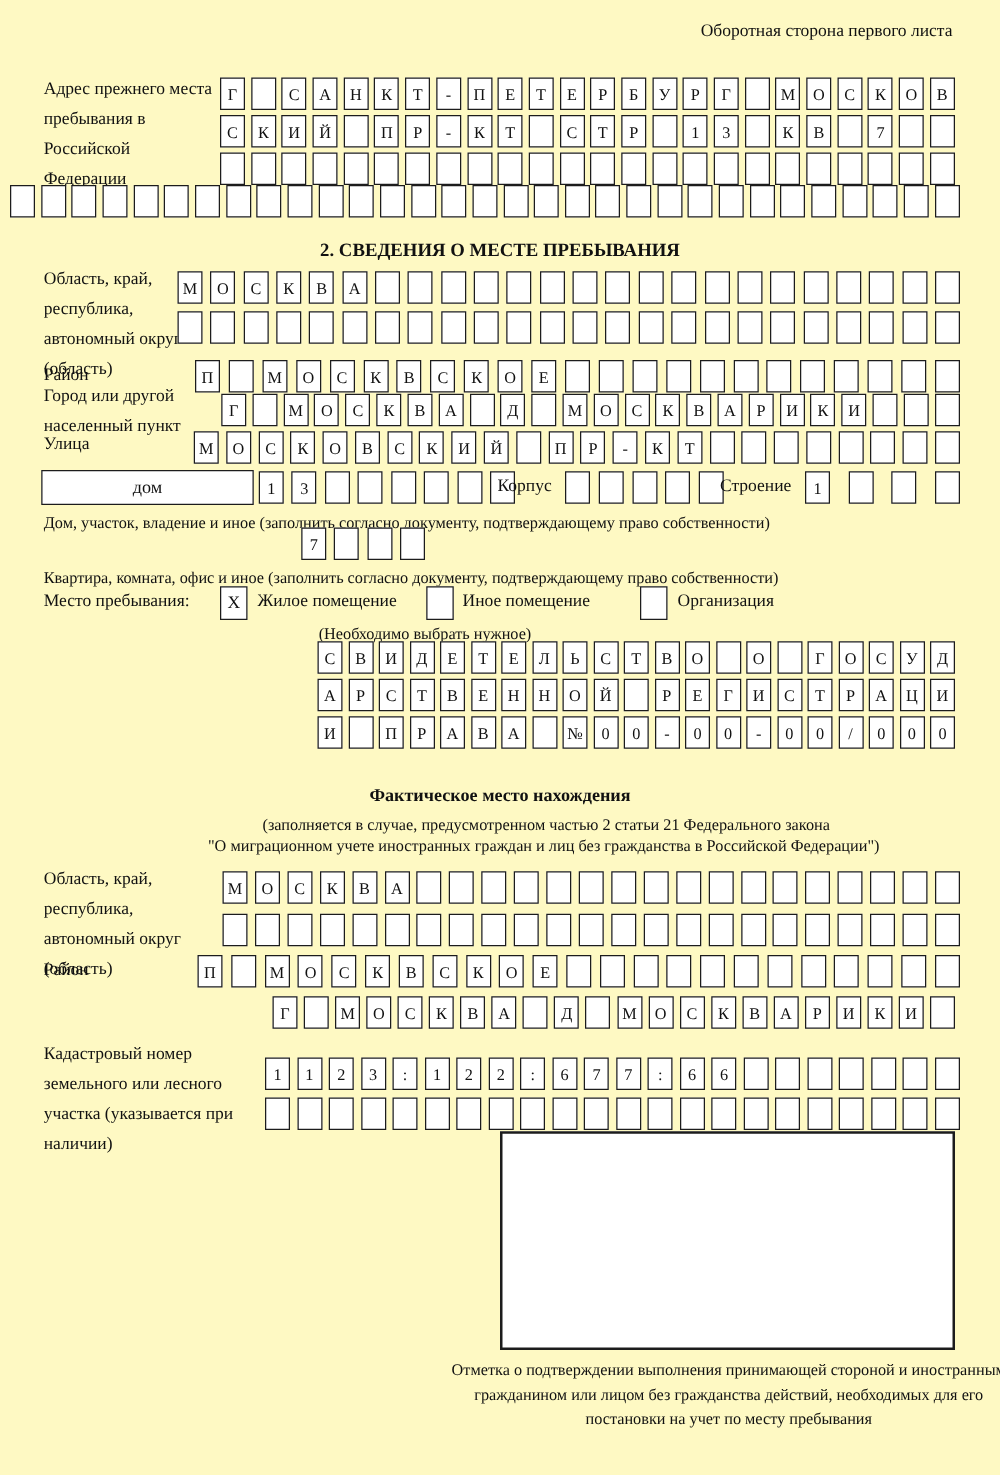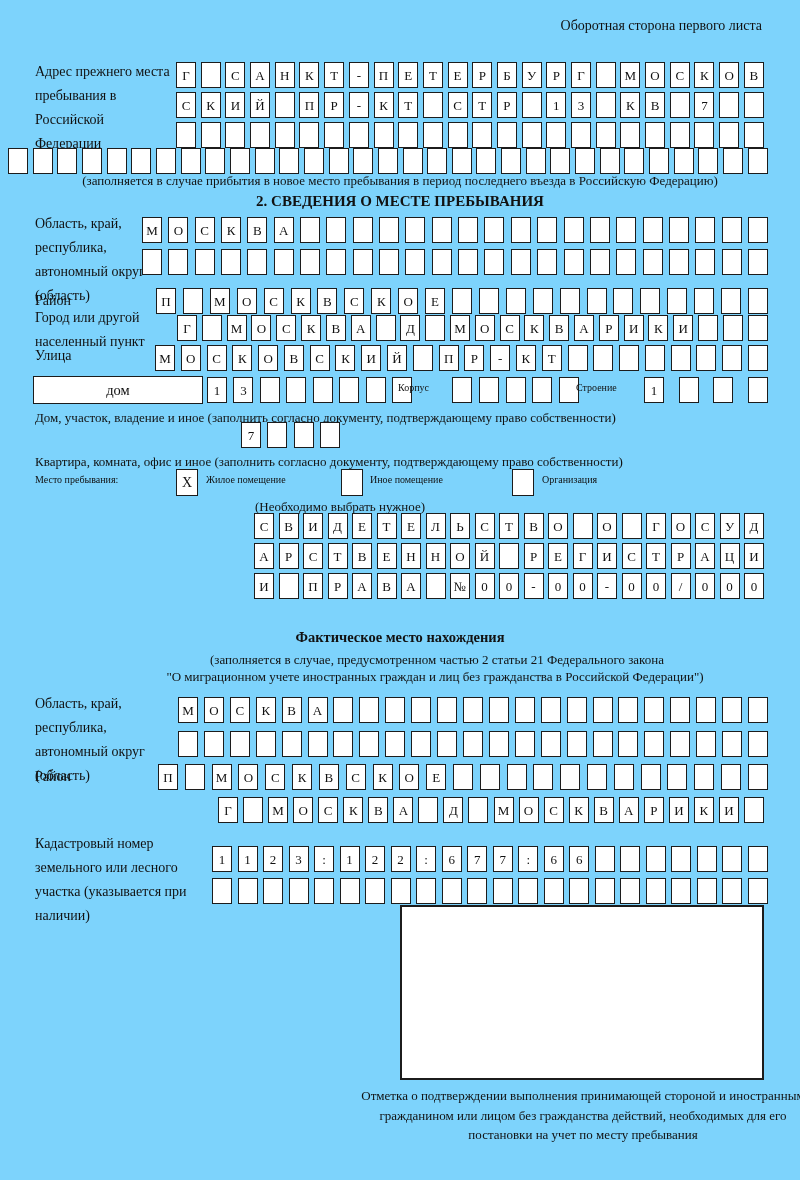--- a/index.html
+++ b/index.html
@@ -1,29 +1,29 @@
 <!DOCTYPE html>
 <html><head>
 <meta charset="utf-8">
 <style>
   html,body{margin:0;padding:0;background:#fff;}
   body{font-family:"Liberation Serif",serif;color:#111;}
-  .sheet{position:relative;width:800px;height:1180px;background:#7dd3fc;overflow:hidden;}
+  .sheet{position:relative;width:800px;height:1180px;background:#fef9c3;overflow:hidden;}
   .hnote{position:absolute;top:18px;right:38px;font-size:14px;}
   .lbl{position:absolute;font-size:14px;line-height:1.72;}
   .caption{position:absolute;font-size:13px;line-height:1.35;}
   .center{text-align:center;}
   .stitle{position:absolute;font-weight:bold;font-size:15px;text-align:center;}
   .boxrow{position:absolute;display:flex;justify-content:space-between;}
   .cell{box-sizing:border-box;width:20px;height:26px;border:1.8px solid #1c1c1c;
         display:inline-flex;align-items:center;justify-content:center;
         font-size:13px;line-height:1;background:#fff;flex:0 0 auto;}
   .typebox{position:absolute;box-sizing:border-box;border:1.8px solid #1c1c1c;
         display:flex;align-items:center;justify-content:center;font-size:14.5px;background:#fff;}
-  .inl-lbl{position:absolute;font-size:10px;}
+  .inl-lbl{position:absolute;font-size:14px;}
   .checkbox{position:absolute;box-sizing:border-box;width:22px;height:27px;border:1.8px solid #1c1c1c;
         display:flex;align-items:center;justify-content:center;font-size:14px;background:#fff;}
   .stamp{position:absolute;box-sizing:border-box;border:2px solid #1c1c1c;background:#fff;}
 </style>
 </head>
 <body>
 
 <div class="sheet">
 
   <div class="hnote">Оборотная сторона первого листа</div>
@@ -133,21 +133,20 @@
       <span class="cell"></span>
       <span class="cell"></span>
       <span class="cell"></span>
       <span class="cell"></span>
       <span class="cell"></span>
       <span class="cell"></span>
       <span class="cell"></span>
       <span class="cell"></span>
       <span class="cell"></span>
     </div>
-  <div class="caption center" style="left:0;top:172px;width:800px">(заполняется в случае прибытия в новое место пребывания в период последнего въезда в Российскую Федерацию)</div>
 
   <div class="stitle" style="left:0;top:193px;width:800px">2. СВЕДЕНИЯ О МЕСТЕ ПРЕБЫВАНИЯ</div>
 
   <div class="lbl" style="left:35px;top:212px;width:110px">Область, край, республика, автономный округ (область)</div>
   <div class="boxrow" style="left:142px;top:217px;width:626px">
       <span class="cell">М</span>
       <span class="cell">О</span>
       <span class="cell">С</span>
       <span class="cell">К</span>
       <span class="cell">В</span>

